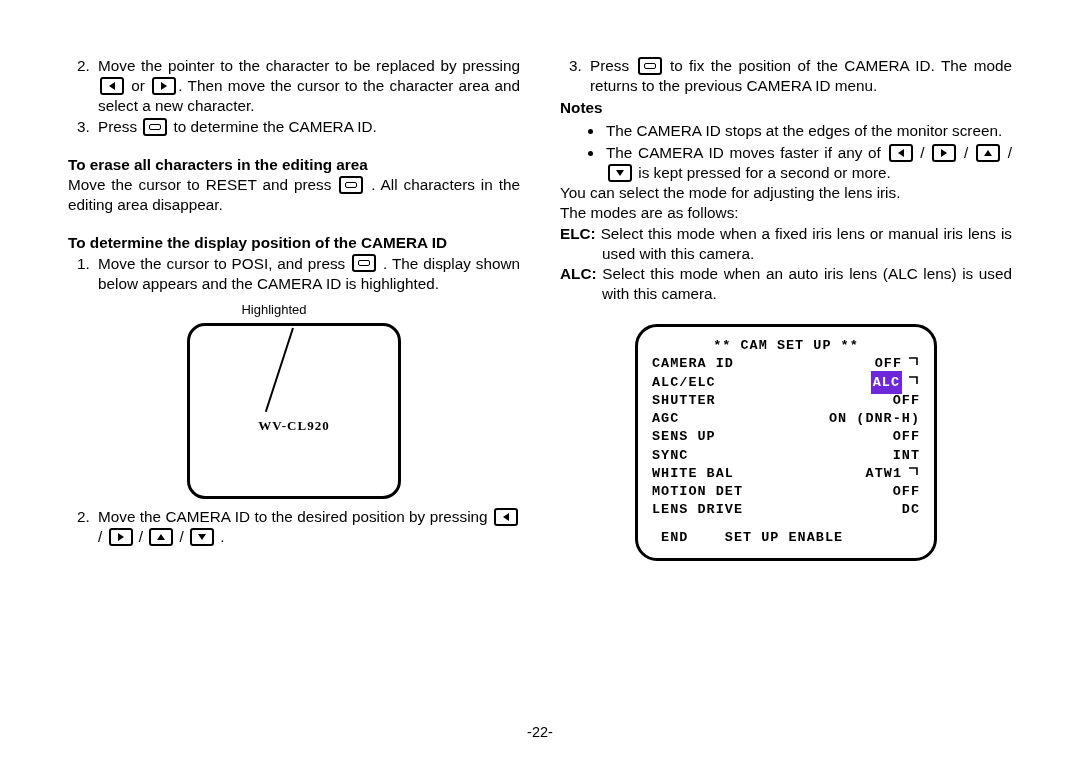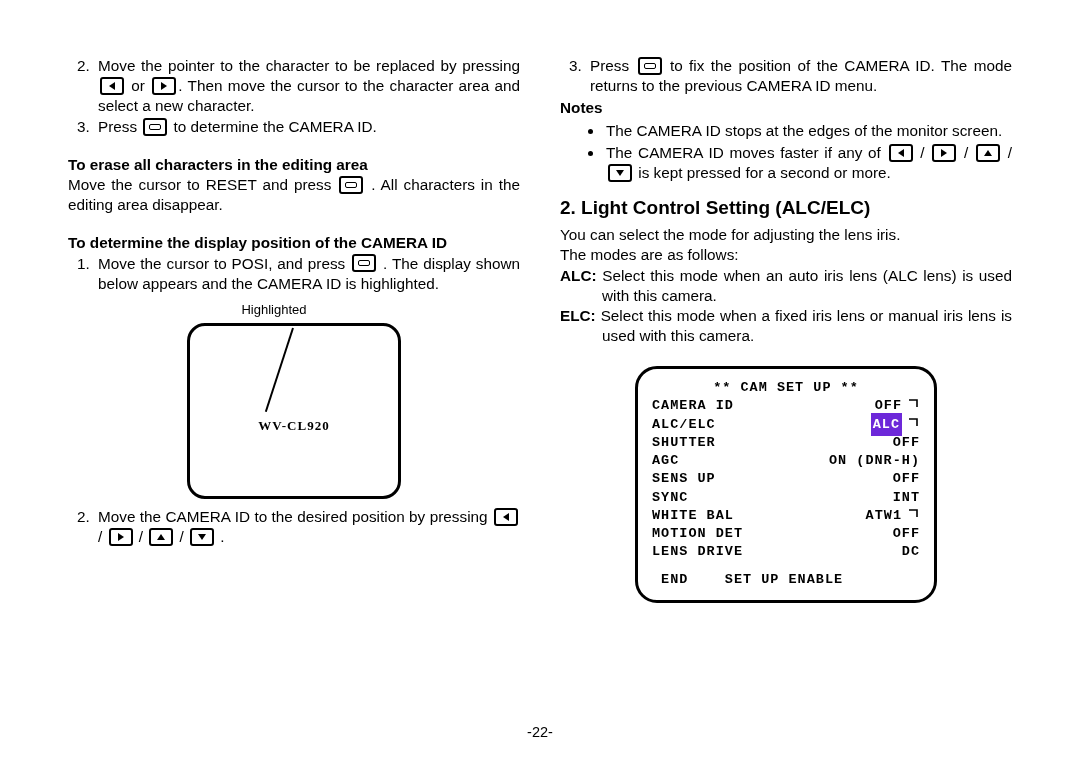--- a/index.html
+++ b/index.html
@@ -265,28 +265,27 @@
         <li>
           <span>The CAMERA ID moves faster if any of </span>
           <span class="icon-arrow-btn"><span class="tri tri-l"></span></span><span> /</span>
           <span class="icon-arrow-btn"><span class="tri tri-r"></span></span><span> / </span>
           <span class="icon-arrow-btn"><span class="tri tri-u"></span></span><span> / </span>
           <span class="icon-arrow-btn"><span class="tri tri-d"></span></span>
           <span> is kept pressed for a second or more.</span>
         </li>
       </ul>
 
-      <div class="h2">2. Light Control Setting (ALC/ELC)</div>
       <p>You can select the mode for adjusting the lens iris.</p>
       <p>The modes are as follows:</p>
       <p class="just hang">
-        <span class="bold">ALC:</span><span> Select this mode when an auto iris lens (ALC lens) is used with this camera.</span>
+        <span class="bold">ELC:</span><span> Select this mode when a fixed iris lens or manual iris lens is used with this camera.</span>
       </p>
       <p class="just hang">
-        <span class="bold">ELC:</span><span> Select this mode when a fixed iris lens or manual iris lens is used with this camera.</span>
+        <span class="bold">ALC:</span><span> Select this mode when an auto iris lens (ALC lens) is used with this camera.</span>
       </p>
 
       <div class="setup-box">
         <div class="setup-title">** CAM SET UP **</div>
         <div id="setup-rows">
             <div class="setup-row"><span class="su-lbl">CAMERA ID</span><span class="su-val">OFF<span class="arrow-hook"><svg width="12" height="10" viewBox="0 0 12 10">
                     <path d="M1 1 L9 1 L9 8" fill="none" stroke="#000" stroke-width="1.6"></path>
                   </svg></span></span></div>
             <div class="setup-row"><span class="su-lbl">ALC/ELC</span><span class="su-val"><span class="inv">ALC</span><span class="arrow-hook"><svg width="12" height="10" viewBox="0 0 12 10">
                     <path d="M1 1 L9 1 L9 8" fill="none" stroke="#000" stroke-width="1.6"></path>

